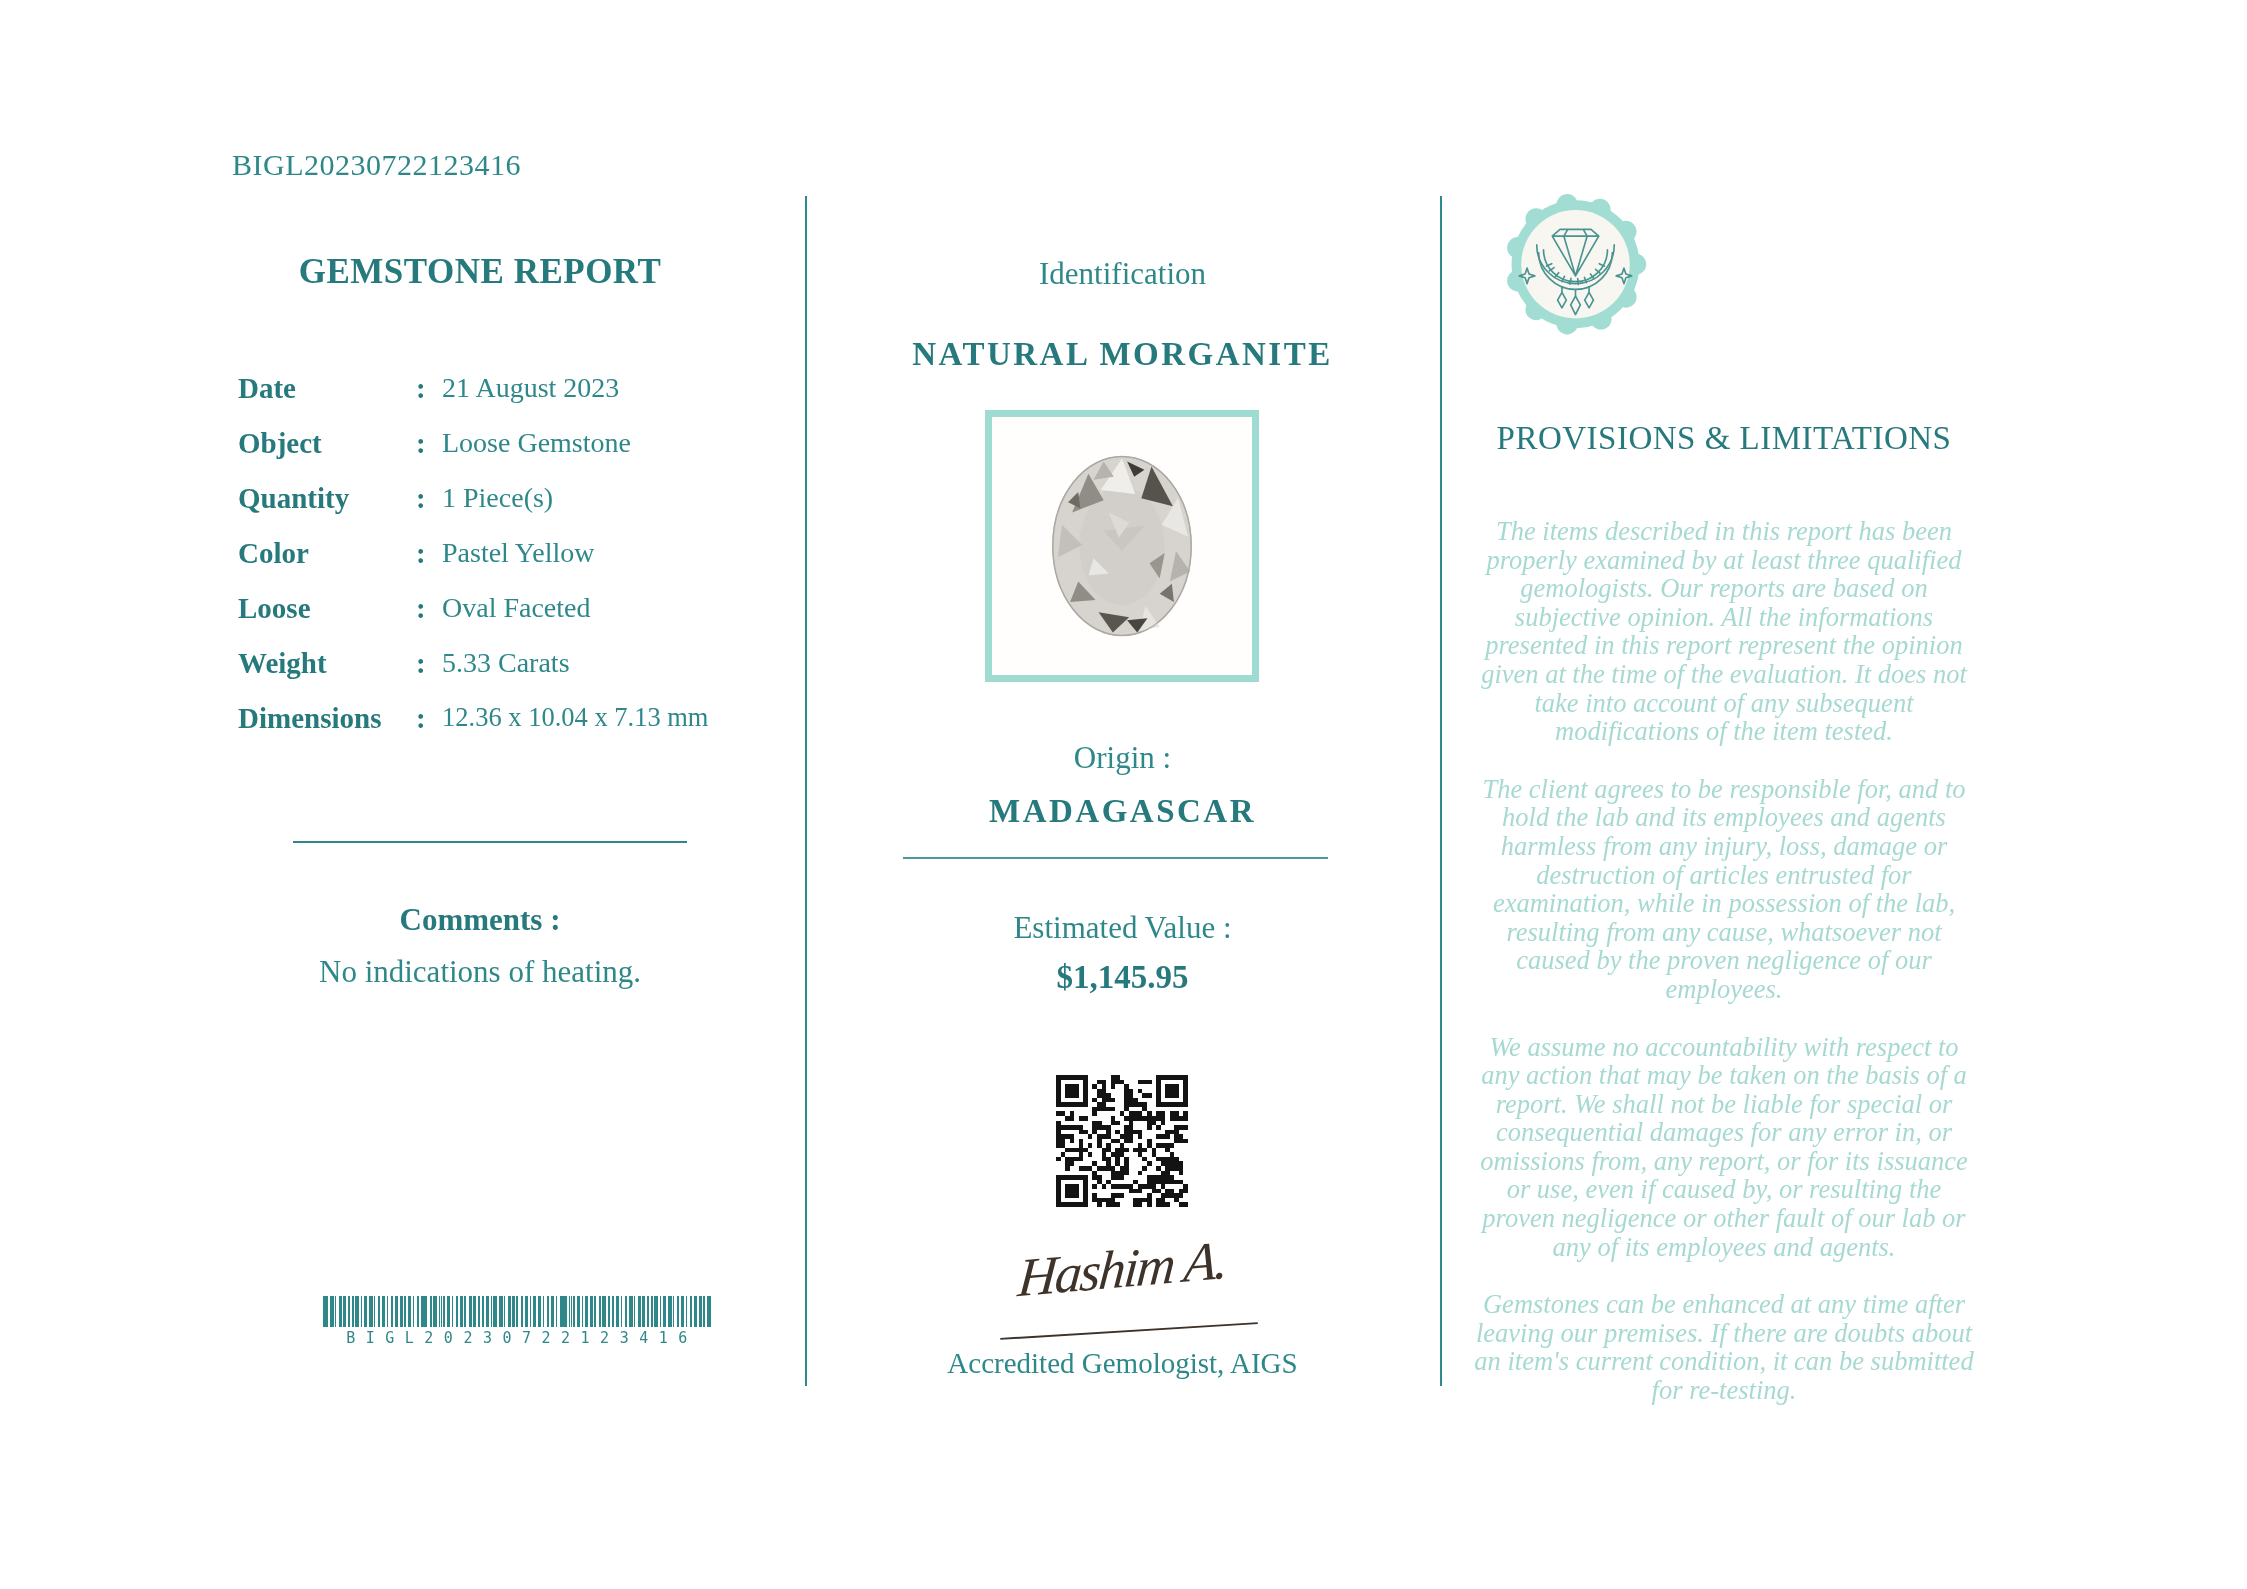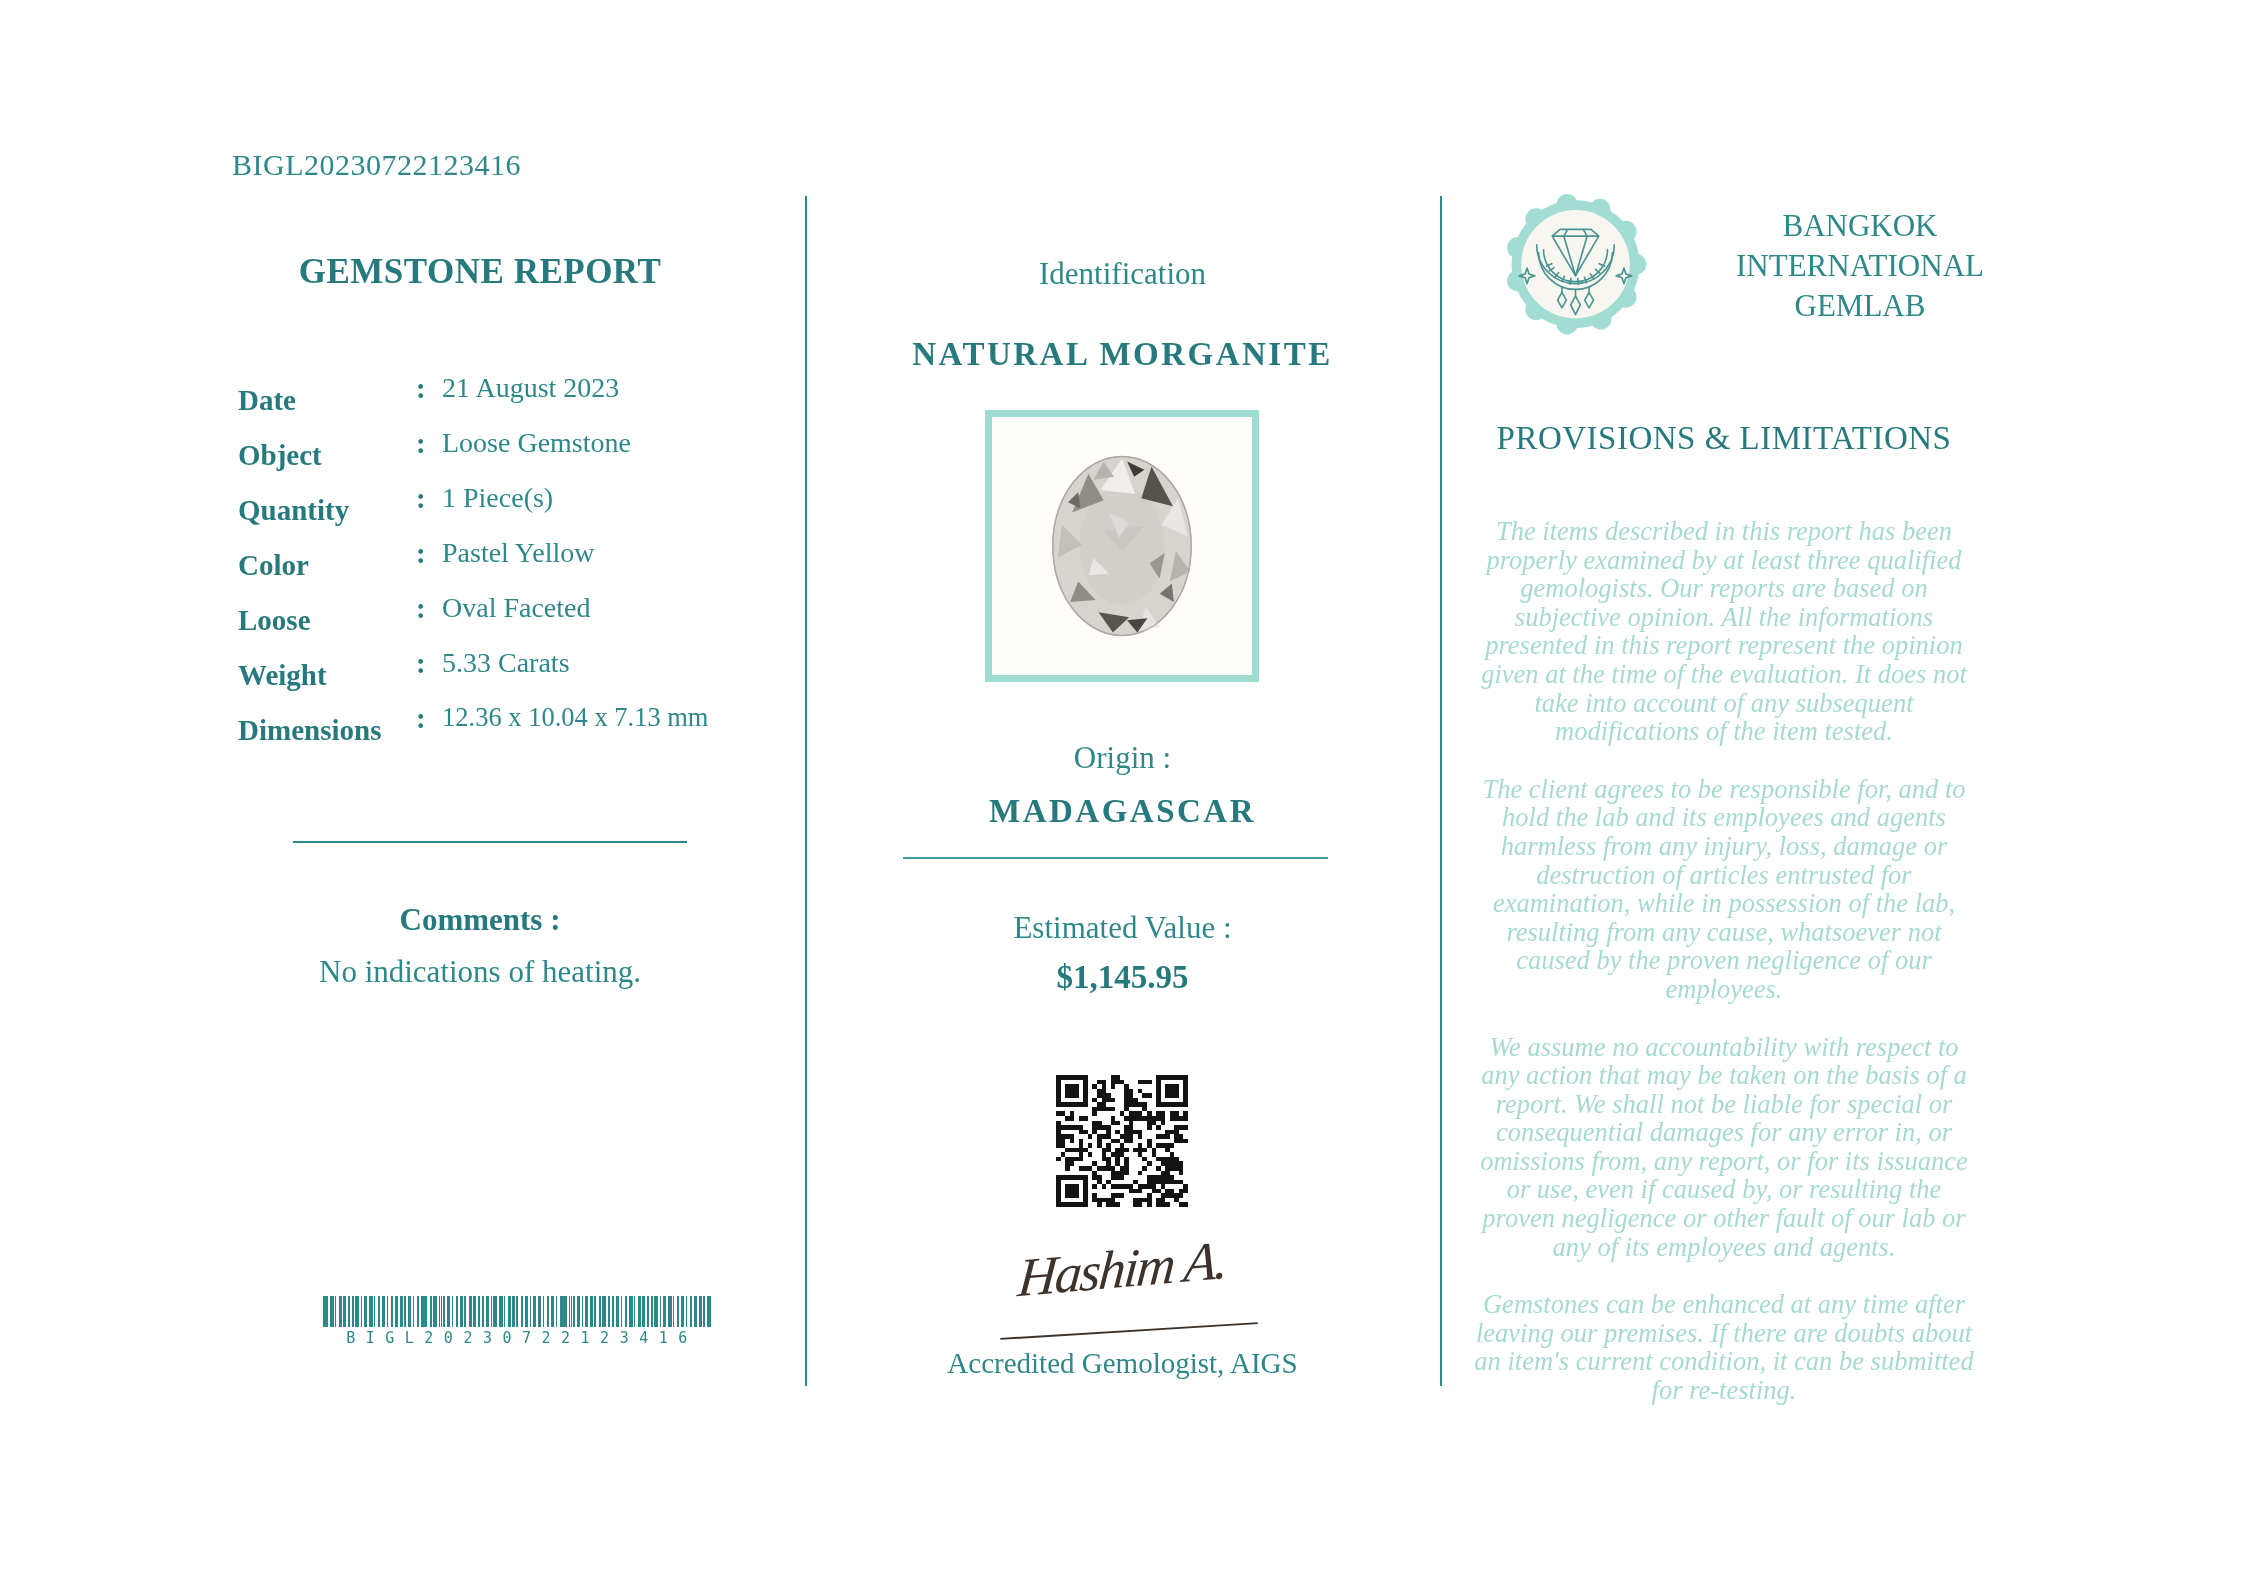--- a/index.html
+++ b/index.html
@@ -12,21 +12,21 @@
   .vdivider.right{left:1440px;}
 
   .report-number{position:absolute;left:232px;top:148px;font-size:30px;color:#2e8889;letter-spacing:.5px;}
 
   
   .col-left{position:absolute;left:200px;top:0;width:560px;height:100%;}
   .report-title{position:absolute;top:252px;left:0;width:100%;text-align:center;
     font-size:35px;font-weight:bold;color:#26797c;letter-spacing:.5px;}
   .fields{position:absolute;top:372px;left:38px;width:520px;}
   .field-row{display:grid;grid-template-columns:178px 26px auto;height:55px;align-items:start;}
-  .f-label{font-size:29px;font-weight:bold;color:#26797c;margin-top:12px;}
+  .f-label{font-size:29px;font-weight:bold;color:#26797c;}
   .f-colon{font-size:29px;font-weight:bold;color:#26797c;}
   .f-value{font-size:28px;color:#2e8889;white-space:nowrap;}
   .field-row.small .f-value{font-size:26.5px;}
   .hr-left{position:absolute;top:841px;left:93px;width:394px;border-top:2px solid #2e8889;}
   .comments-label{position:absolute;top:902px;left:0;width:100%;text-align:center;
     font-size:31px;font-weight:bold;color:#26797c;}
   .comments-text{position:absolute;top:954px;left:0;width:100%;text-align:center;
     font-size:31px;color:#2e8889;}
   .barcode{position:absolute;top:1296px;left:123px;width:388px;}
   .barcode-bars{height:31px;border-left:3px solid #2e8889;border-right:3px solid #2e8889;
@@ -213,21 +213,20 @@
         <path d="M104.5,71.4 L109.9,74 M100.7,77.4 L105.3,81.2 M95.5,82.1 L98.9,87 M89.2,85.4 L91.3,91 M82.3,86.9 L82.9,92.9 M75.3,86.6 L74.3,92.5 M68.6,84.5 L66,89.9 M62.6,80.7 L58.8,85.3 M57.9,75.5 L53,78.9 M55.5,71.4 L50.1,73.9"></path>
         <path d="M66,95 V101 M80,99 V105 M94,95 V101"></path>
         <path d="M66,101 L61.5,109 L66,117 L70.5,109 Z"></path>
         <path d="M80,105 L75,114 L80,124 L85,114 Z"></path>
         <path d="M94,101 L89.5,109 L94,117 L98.5,109 Z"></path>
         <path d="M30,76 L32,82 L38,84 L32,86 L30,92 L28,86 L22,84 L28,82 Z"></path>
         <path d="M130,76 L132,82 L138,84 L132,86 L130,92 L128,86 L122,84 L128,82 Z"></path>
       </g>
     </svg>
 
-    <div class="lab-name">BANGKOK INTERNATIONAL GEMLAB</div>
 
     <div class="right-text">
       <h2 class="provisions-title">PROVISIONS &amp; LIMITATIONS</h2>
       <p>The items described in this report has been properly examined by at least three qualified gemologists. Our reports are based on subjective opinion. All the informations presented in this report represent the opinion given at the time of the evaluation. It does not take into account of any subsequent modifications of the item tested.</p>
       <p>The client agrees to be responsible for, and to hold the lab and its employees and agents harmless from any injury, loss, damage or destruction of articles entrusted for examination, while in possession of the lab, resulting from any cause, whatsoever not caused by the proven negligence of our employees.</p>
       <p>We assume no accountability with respect to any action that may be taken on the basis of a report. We shall not be liable for special or consequential damages for any error in, or omissions from, any report, or for its issuance or use, even if caused by, or resulting the proven negligence or other fault of our lab or any of its employees and agents.</p>
       <p>Gemstones can be enhanced at any time after leaving our premises. If there are doubts about an item's current condition, it can be submitted for re-testing.</p>
     </div>
   </section>
 

